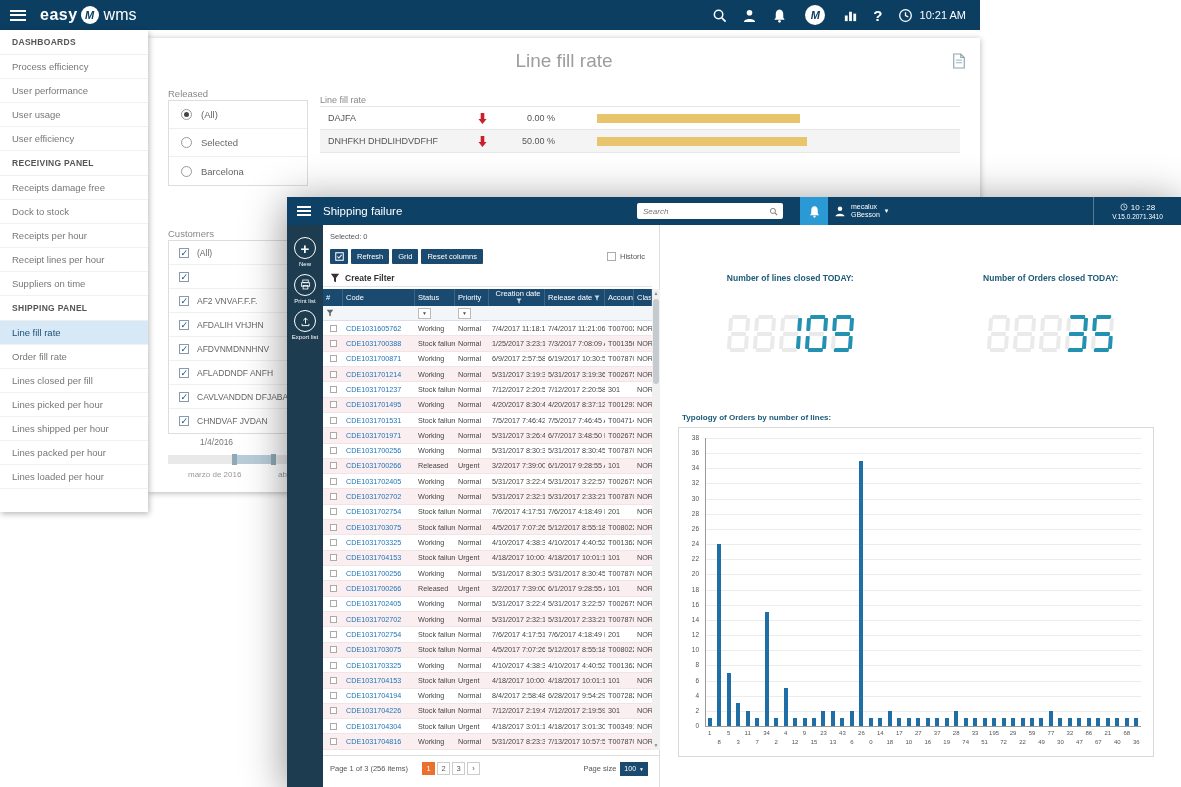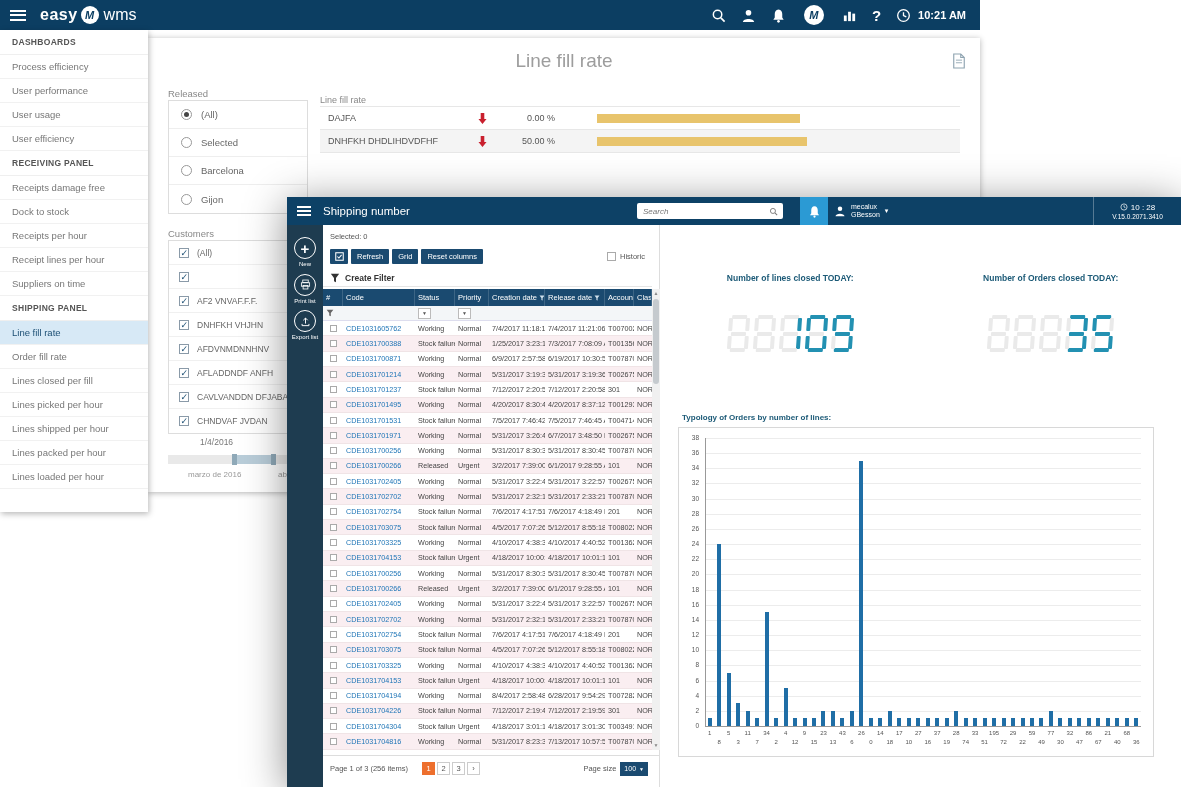--- a/index.html
+++ b/index.html
@@ -12,21 +12,21 @@
   .topbar { position:absolute; left:0; top:0; width:980px; height:30px; background:#0c3e62; display:flex; align-items:center; color:#fff; z-index:1; }
   .burger { width:16px; height:11px; margin-left:10px; display:flex; flex-direction:column; justify-content:space-between; cursor:pointer; flex:none; }
   .burger i { display:block; height:2px; background:#fff; }
   .brand { display:flex; align-items:center; margin-left:14px; }
   .brand .easy { font-size:16px; font-weight:bold; letter-spacing:.5px; }
   .brand .wms { font-size:16px; font-weight:300; margin-left:2px; }
   .mx-circle { width:18px; height:18px; border-radius:50%; background:#fff; color:#0c3e62; font-weight:bold; font-style:italic; font-size:11px; display:inline-flex; align-items:center; justify-content:center; margin:0 3px; flex:none; }
   .topbar-right { margin-left:auto; display:flex; align-items:center; gap:15px; padding-right:14px; }
   .tb-ic { width:15px; height:15px; color:#fff; }
   .tb-help { font-size:15px; font-weight:bold; }
-  .tb-time { font-size:11px; margin-left:-8px;font-weight:bold; }
+  .tb-time { font-size:11px; margin-left:-8px; }
 
   
   .sidebar { position:absolute; left:0; top:30px; width:148px; height:482px; background:#fff; box-shadow:1px 2px 6px rgba(0,0,0,.28); z-index:2; }
   .sb-header { height:25px; line-height:25px; padding-left:12px; font-size:8.5px; font-weight:bold; color:#555; border-bottom:1px solid #efefef; letter-spacing:.3px; }
   .sb-item { height:24px; line-height:24px; padding-left:12px; font-size:9.5px; color:#777; border-bottom:1px solid #f1f1f1; cursor:pointer; white-space:nowrap; overflow:hidden; }
   .sb-item.sel { background:#d7e9f6; color:#1c4f74; }
 
   
   .card { position:absolute; left:148px; top:38px; width:832px; height:454px; background:#fff; box-shadow:0 1px 6px rgba(0,0,0,.3); z-index:1; }
   .card-title { position:absolute; left:0; right:0; top:12px; text-align:center; font-size:19px; color:#9d9d9d; font-weight:400; }
@@ -237,43 +237,39 @@
           <span>(All)</span>
         </div>
         <div class="radio-row">
           <span class="radio"></span>
           <span>Selected</span>
         </div>
         <div class="radio-row">
           <span class="radio"></span>
           <span>Barcelona</span>
         </div>
-        <div class="radio-row">
-          <span class="radio"></span>
-          <span>Gijon</span>
-        </div>
       </div>
 
     <div class="f-label" style="left:20px;top:190px">Customers</div>
     <div class="f-box" id="customers-box" style="left:20px;top:202px">
         <div class="check-row">
           <span class="checkbox on"></span>
           <span>(All)</span>
         </div>
         <div class="check-row">
           <span class="checkbox on"></span>
           <span></span>
         </div>
         <div class="check-row">
           <span class="checkbox on"></span>
           <span>AF2 VNVAF.F.F.</span>
         </div>
         <div class="check-row">
           <span class="checkbox on"></span>
-          <span>DNHFKH VHJHN</span>
+          <span>AFDALIH VHJHN</span>
         </div>
         <div class="check-row">
           <span class="checkbox on"></span>
           <span>AFDVNMDNNHNV</span>
         </div>
         <div class="check-row">
           <span class="checkbox on"></span>
           <span>AFLADDNDF ANFH</span>
         </div>
         <div class="check-row">
@@ -324,21 +320,21 @@
       </div>
   </section>
 
   <div class="popup">
     <div class="p-titlebar">
       <span class="burger">
           <i></i>
           <i></i>
           <i></i>
         </span>
-      <span class="p-title">Shipping number</span>
+      <span class="p-title">Shipping failure</span>
       <span class="p-search">
         <input placeholder="Search" style="">
         <span class="ic">
             <svg viewBox="0 0 16 16">
               <circle cx="7" cy="7" r="4.5" fill="none" stroke="currentColor" stroke-width="1.6"></circle>
               <line x1="10.5" y1="10.5" x2="14.5" y2="14.5" stroke="currentColor" stroke-width="1.8"></line>
             </svg>
           </span>
       </span>
       <span class="p-bell">
@@ -433,21 +429,21 @@
           </span>
           <span class="gh-cell" style="width: 72px;">
             <span>Code</span>
           </span>
           <span class="gh-cell" style="width: 40px;">
             <span>Status</span>
           </span>
           <span class="gh-cell" style="width: 34px;">
             <span>Priority</span>
           </span>
-          <span class="gh-cell" style="width: 56px;">
+          <span class="gh-cell" style="width: 56px; flex-direction: column;">
             <span>Creation date</span>
             <span class="ic">
               <svg viewBox="0 0 12 12">
                 <path d="M1 1 H11 L7.2 6 V11 L4.8 9.8 V6 Z" fill="currentColor"></path>
               </svg>
             </span>
           </span>
           <span class="gh-cell" style="width: 60px;">
             <span>Release date</span>
             <span class="ic">

